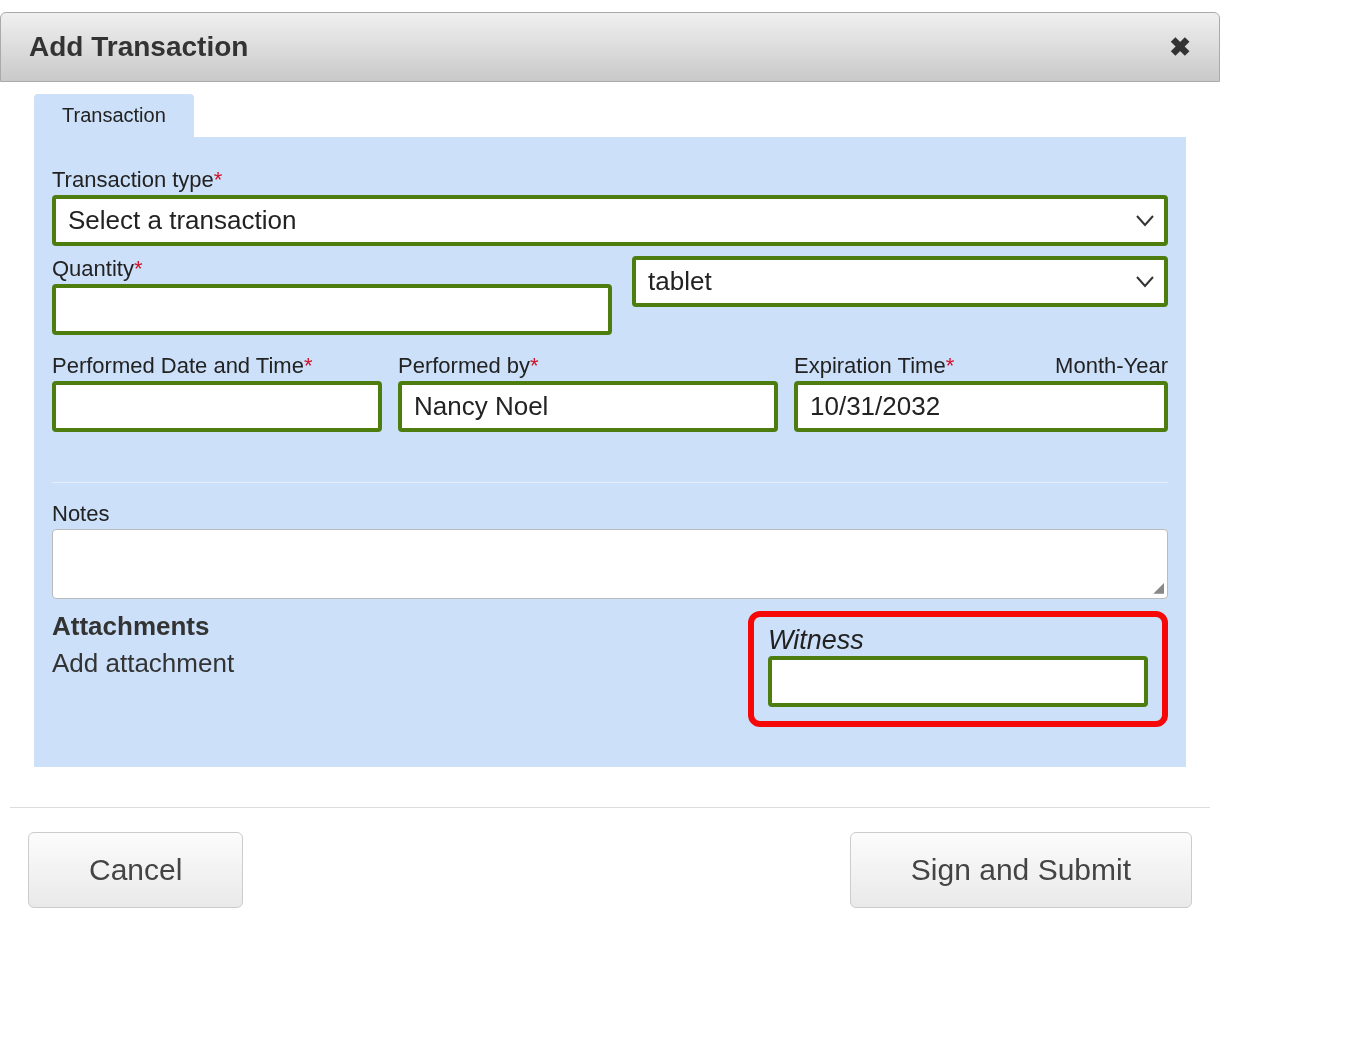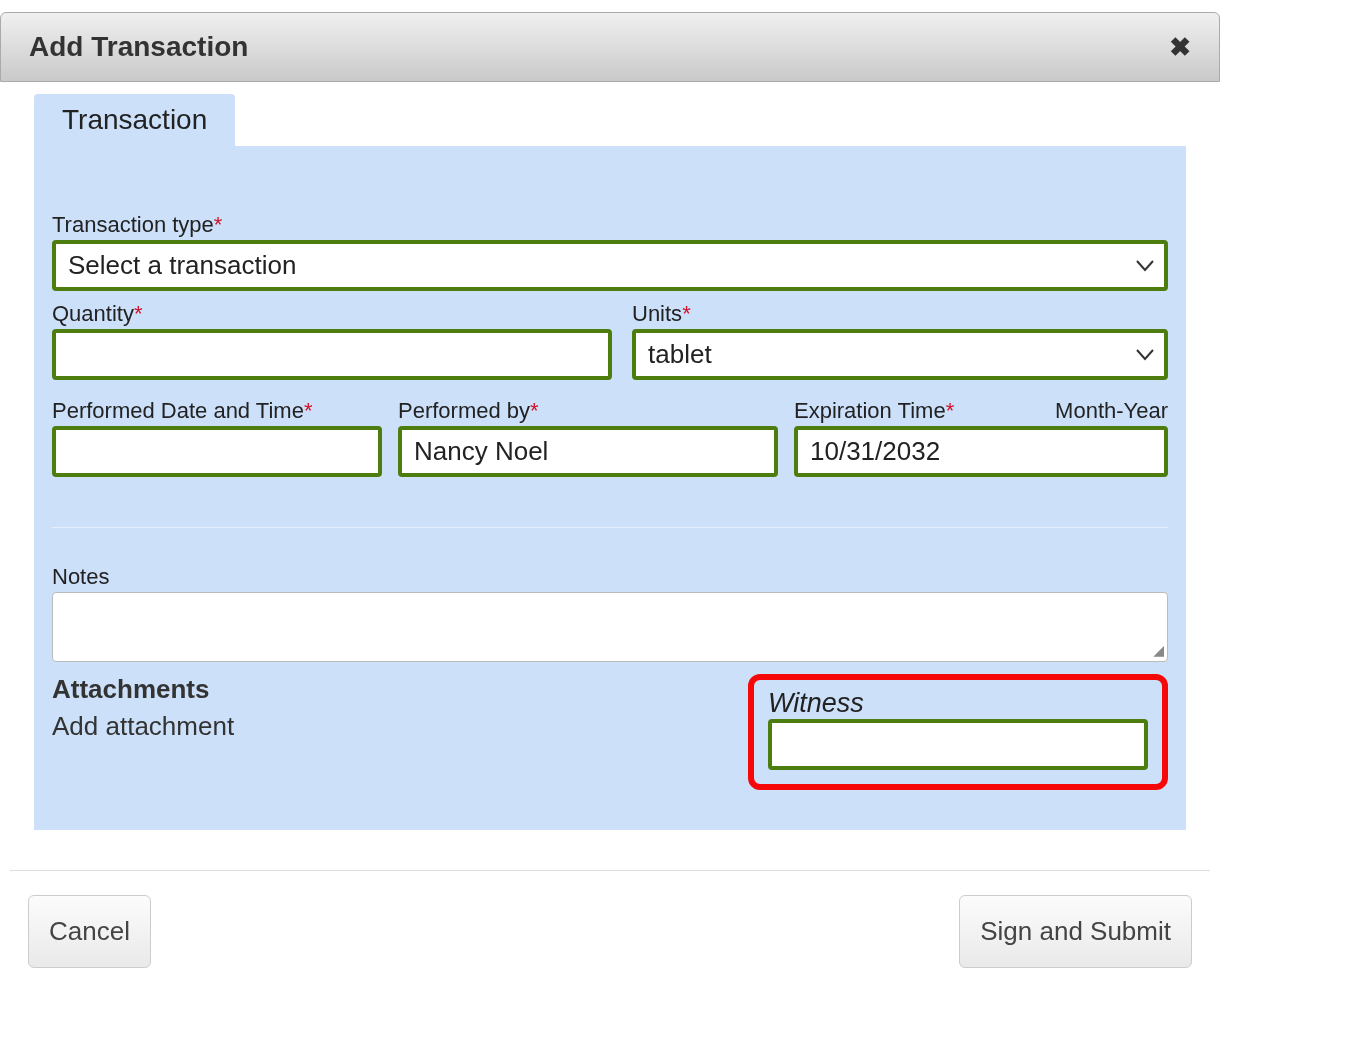--- a/index.html
+++ b/index.html
@@ -41,21 +41,21 @@
       padding: 12px 10px 0 10px;
       background: #fff;
     }
     .tab-row {
       padding-left: 24px;
     }
     .tab {
       display: inline-block;
       background: #cce0f9;
       padding: 10px 28px;
-      font-size: 28px;
+      font-size: 20px;
       color: #222;
       border-radius: 4px 4px 0 0;
     }
     .tab-panel {
       background: #cce0f9;
       padding: 30px 18px 40px 18px;
       margin: 0 24px;
     }
     .field-label {
       font-size: 22px;
@@ -84,21 +84,21 @@
       cursor: pointer;
     }
     .chevron {
       position: absolute;
       right: 14px;
       top: 50%;
       transform: translateY(-50%);
       pointer-events: none;
     }
     .chevron svg { display: block; }
-    .row { width: 100%; margin-top: 36px; }
+    .row { width: 100%; }
     .row-trans { margin-bottom: 10px; }
     .row2 {
       display: flex;
       gap: 20px;
     }
     .col-qty { flex: 0 0 560px; }
     .col-units { flex: 1; }
     .row3 {
       display: flex;
       gap: 16px;
@@ -179,23 +179,23 @@
     }
     .footer {
       display: flex;
       justify-content: space-between;
       padding: 0 18px 30px 18px;
     }
     .btn {
       background: linear-gradient(to bottom, #fcfcfc, #e9e9e9);
       border: 1px solid #ccc;
       border-radius: 6px;
-      font-size: 26px;
+      font-size: 30px;
       color: #444;
-      padding: 20px 20px;
+      padding: 20px 60px;
       cursor: pointer;
       font-family: inherit;
     }
   </style>
 </head>
 <body>
 
 <div class="dialog">
 
   <div class="dialog-header">
@@ -226,23 +226,20 @@
       </div>
 
       <div class="row2">
         <div class="col-qty">
           <label class="field-label">
             <span>Quantity</span><span class="req">*</span>
           </label>
           <input class="text-input" value="" style="">
         </div>
         <div class="col-units">
-          <label class="field-label">
-            <span>Units</span><span class="req">*</span>
-          </label>
           <div class="select-wrap">
             <div class="select-box">tablet</div>
             <span class="chevron">
               <svg width="18" height="12" viewBox="0 0 18 12">
                   <path d="M1 1 L9 10 L17 1" stroke="#333" stroke-width="2" fill="none"></path>
                 </svg>
             </span>
           </div>
         </div>
       </div>

